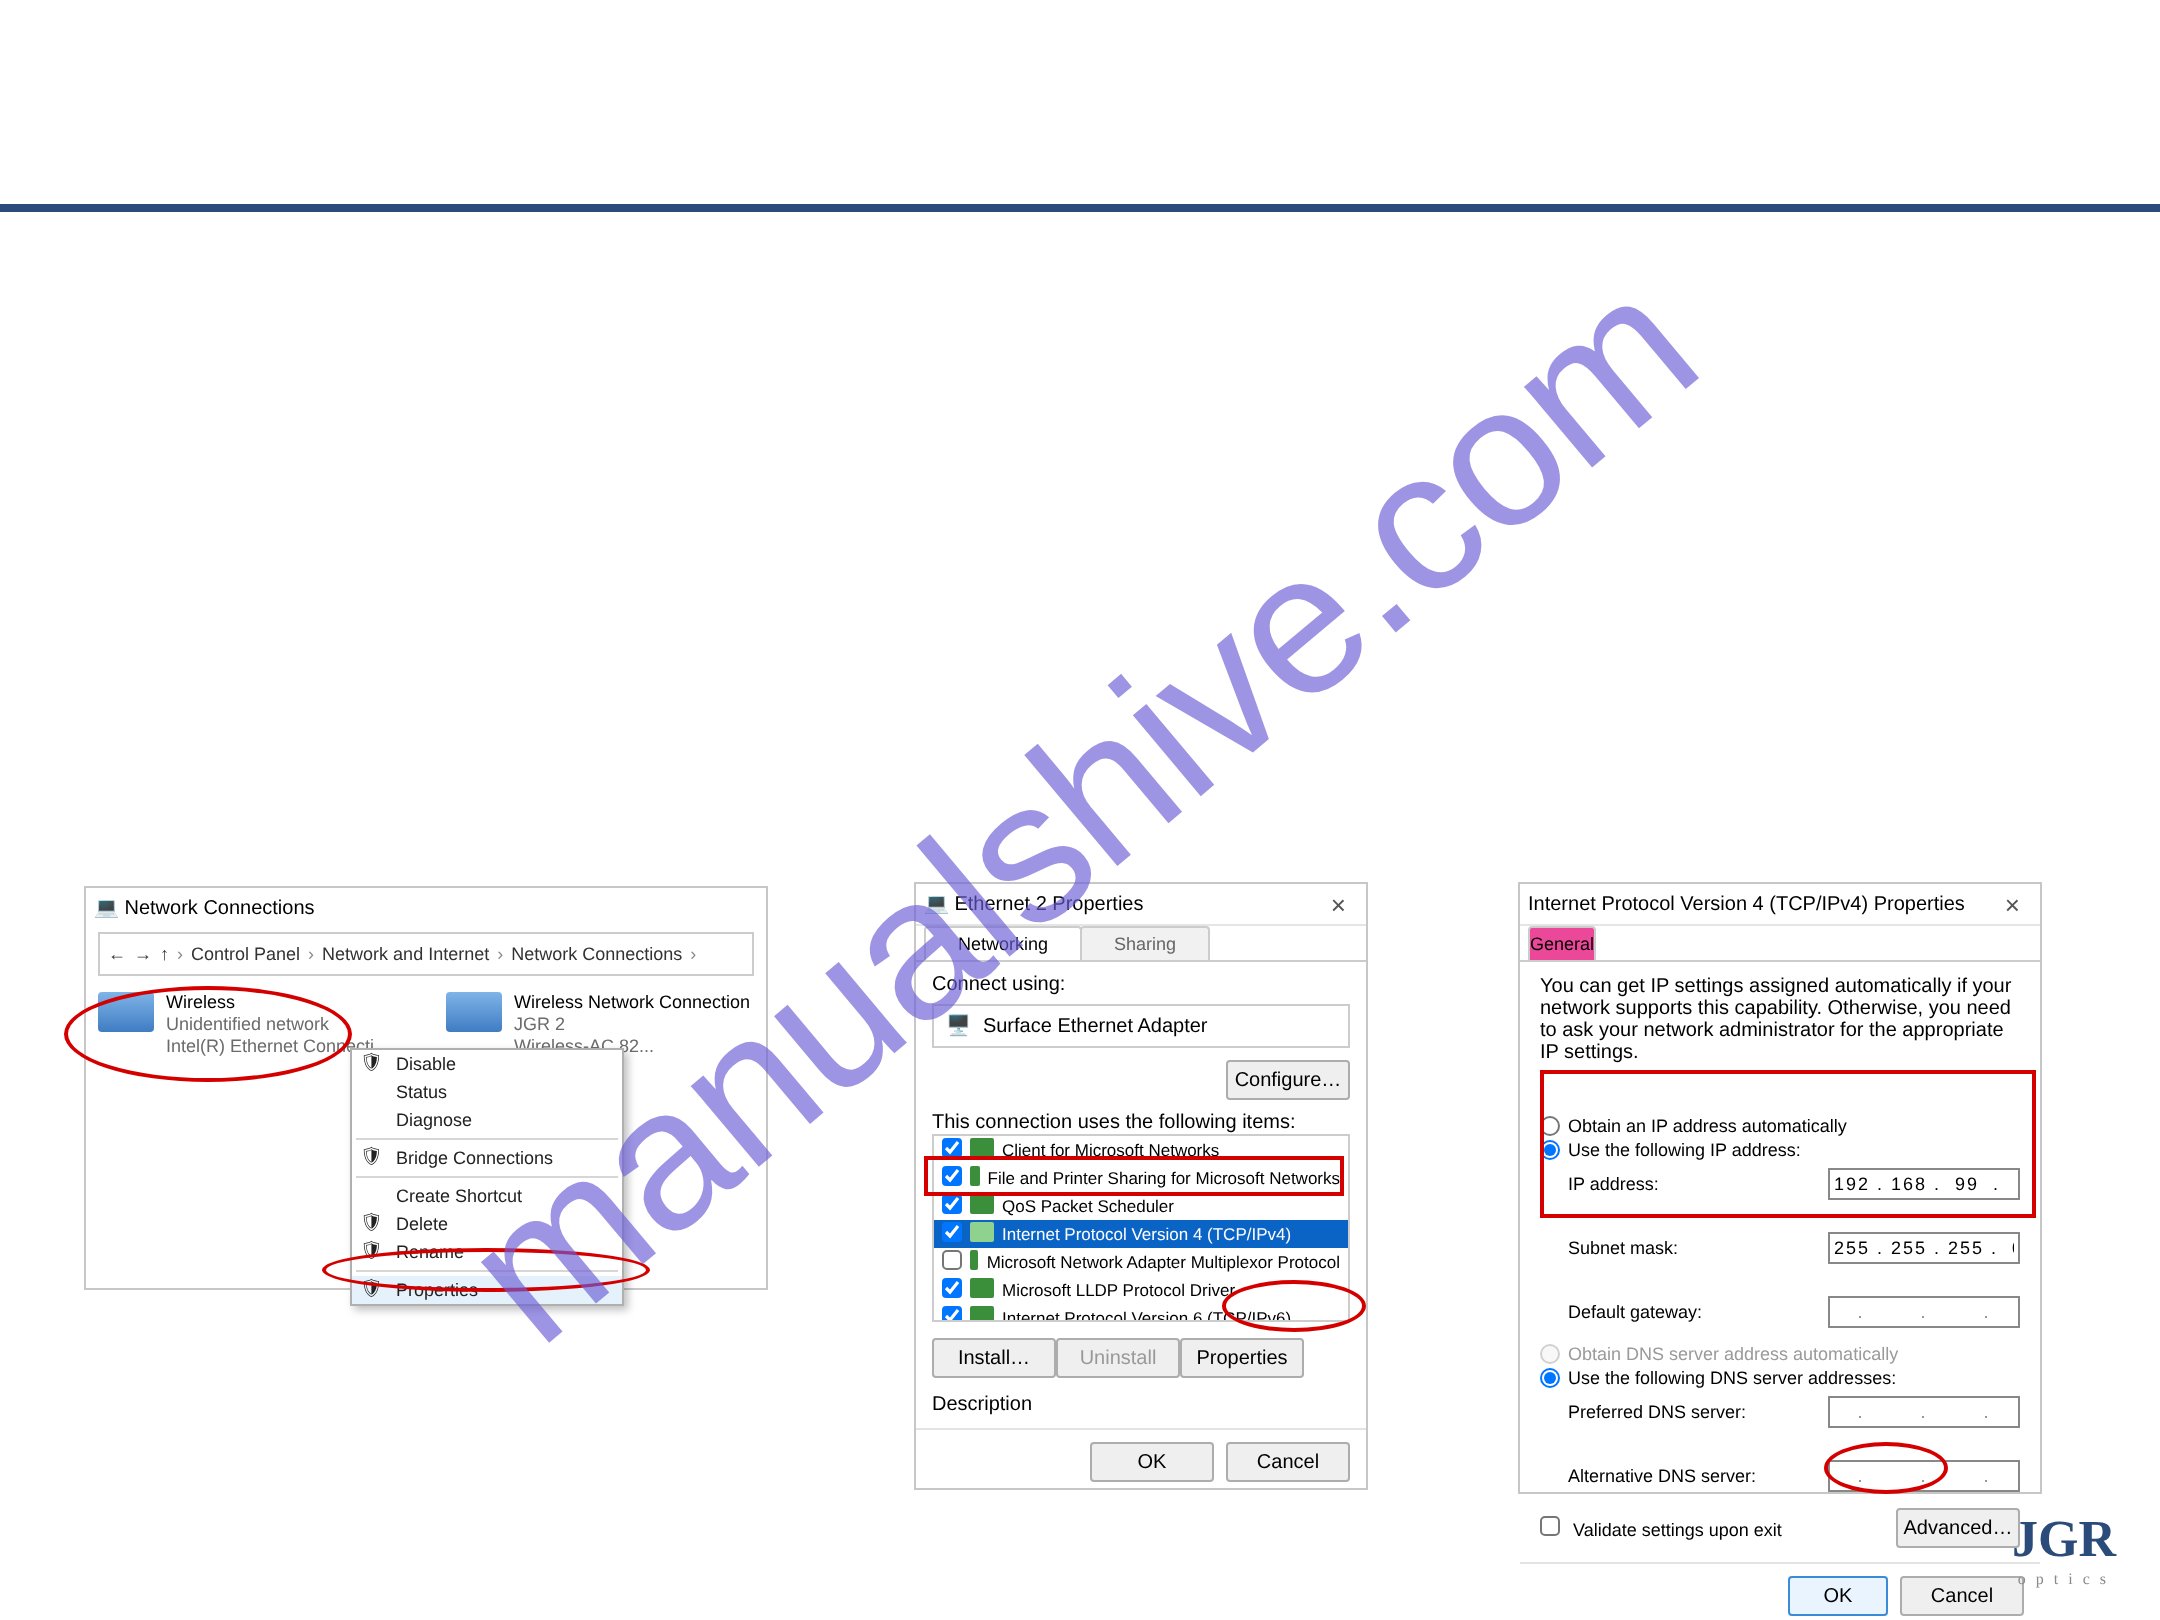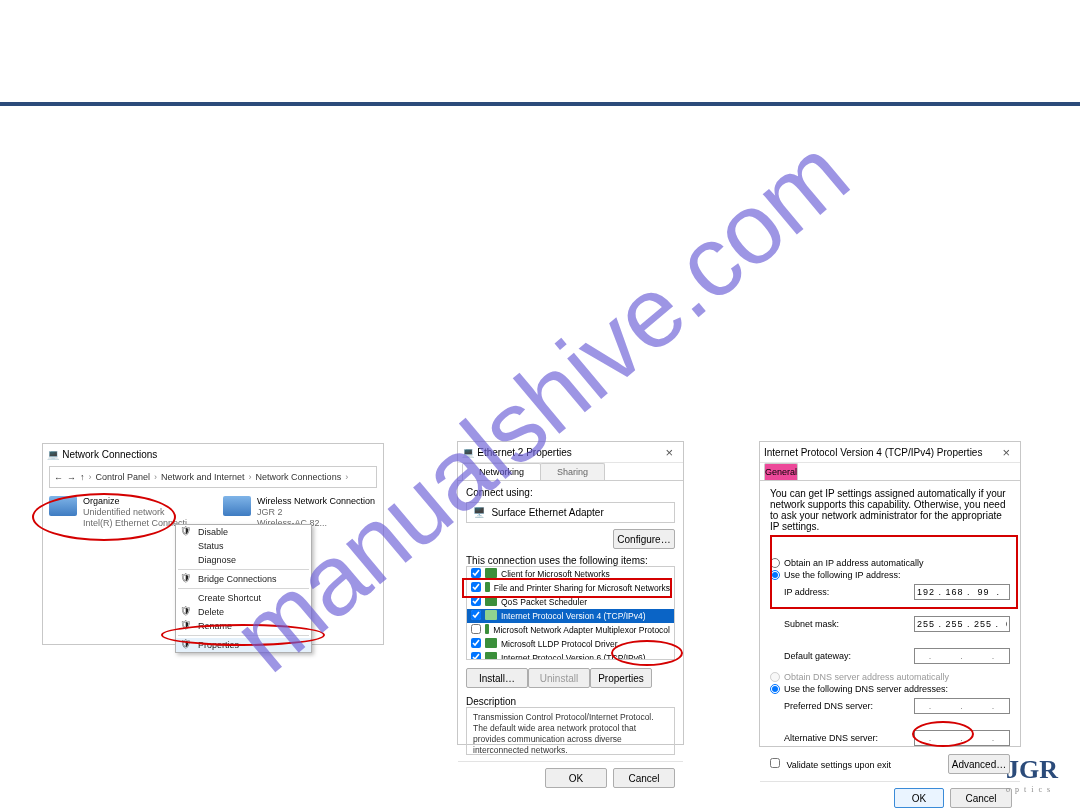--- a/index.html
+++ b/index.html
@@ -89,21 +89,21 @@
   letter-spacing:1px;font-family:inherit;padding:0 2px}
 #w3 .ip-in.readonly{color:#888}
 #w3 .sec2 .radio-line.disabled{color:#9a9a9a}
 #w3 .valrow{display:flex;align-items:center;justify-content:space-between;margin-top:6px}
 #w3 .cb{width:10px;height:10px;margin:0 4px 0 0}
 #w3 .footer{display:flex;justify-content:flex-end;gap:6px;padding:6px 8px;
   border-top:1px solid #e3e3e3}
 #w3 .btn.ok{background:#eaf4ff;border-color:#3a8bd8;min-width:48px}
 
 .logo{position:absolute;right:22px;bottom:10px;font-family:Georgia,serif;
-  font-weight:700;color:#2b4b7a;font-size:26px;line-height:20px;text-align:left}
+  font-weight:700;color:#2b4b7a;font-size:26px;line-height:20px;text-align:right}
 .logo .sub{font-size:8px;letter-spacing:5px;color:#8a8a8a;font-weight:400}
 </style>
 </head>
 <body>
 
 <div class="hr-top"></div>
 <div class="watermark">manualshive.com</div>
 
 <div id="w1" class="win">
   <div class="titlebar">
@@ -119,21 +119,21 @@
     <span class="sep">›</span>
     <span>Network and Internet</span>
     <span class="sep">›</span>
     <span>Network Connections</span>
     <span class="sep">›</span>
   </div>
   <div class="cards">
     <div class="card">
       <div class="ico"></div>
       <div class="lines">
-        <div class="t">Organize</div>
+        <div class="t">Wireless</div>
         <div class="s">Unidentified network</div>
         <div class="d">Intel(R) Ethernet Connecti...</div>
       </div>
     </div>
     <div class="card">
       <div class="ico"></div>
       <div class="lines">
         <div class="t">Wireless Network Connection</div>
         <div class="s">JGR 2</div>
         <div class="d">Wireless-AC 82...</div>
@@ -215,21 +215,20 @@
           <span class="ic"></span>
           <span>Internet Protocol Version 6 (TCP/IPv6)</span>
         </div>
     </div>
     <div class="btnrow">
       <span class="btn">Install…</span>
       <span class="btn" style="color:#999">Uninstall</span>
       <span class="btn">Properties</span>
     </div>
     <div>Description</div>
-    <div class="desc-box">Transmission Control Protocol/Internet Protocol. The default wide area network protocol that provides communication across diverse interconnected networks.</div>
   </div>
   <div class="footer">
     <span class="btn">OK</span>
     <span class="btn">Cancel</span>
   </div>
 </div>
 
 <div class="redbox" style="left:462px;top:578px;width:206px;height:16px"></div>
 <div class="ring" style="left:611px;top:640px;width:68px;height:22px"></div>
 

